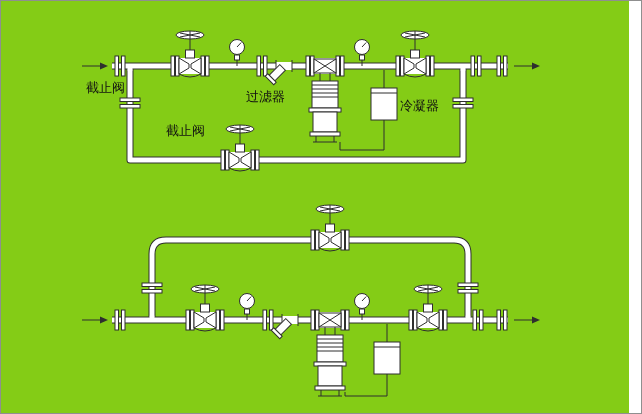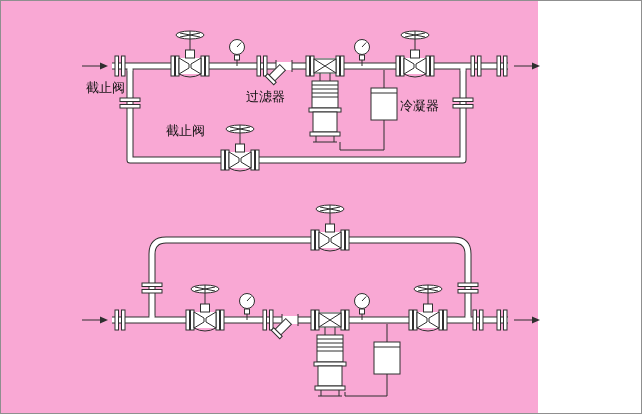--- a/index.html
+++ b/index.html
@@ -1,17 +1,17 @@
 <!DOCTYPE html>
 <html><head>
 <meta charset="utf-8">
 <style>
   html,body{margin:0;padding:0;background:#ffffff;}
   .frame{
-    width:538px;height:414px;position:relative;background:#f9a8d4;
+    width:629px;height:414px;position:relative;background:#84cc16;
     font-family:"Liberation Sans","DejaVu Sans",sans-serif;
   }
   svg{display:block}
   .pipe-o{stroke:#2f2f2f;stroke-width:7;fill:none;stroke-linejoin:round;stroke-linecap:butt}
   .pipe-i{stroke:#ffffff;stroke-width:5;fill:none;stroke-linejoin:round;stroke-linecap:butt}
   .ln{stroke:#2f2f2f;stroke-width:1;fill:none}
   .fw{fill:#ffffff;stroke:#2f2f2f;stroke-width:1}
   .thin{stroke:#2f2f2f;stroke-width:1;fill:none}
   .lbl{font-family:"Liberation Sans","DejaVu Sans",sans-serif;font-size:13px;fill:#111111}
 </style>

